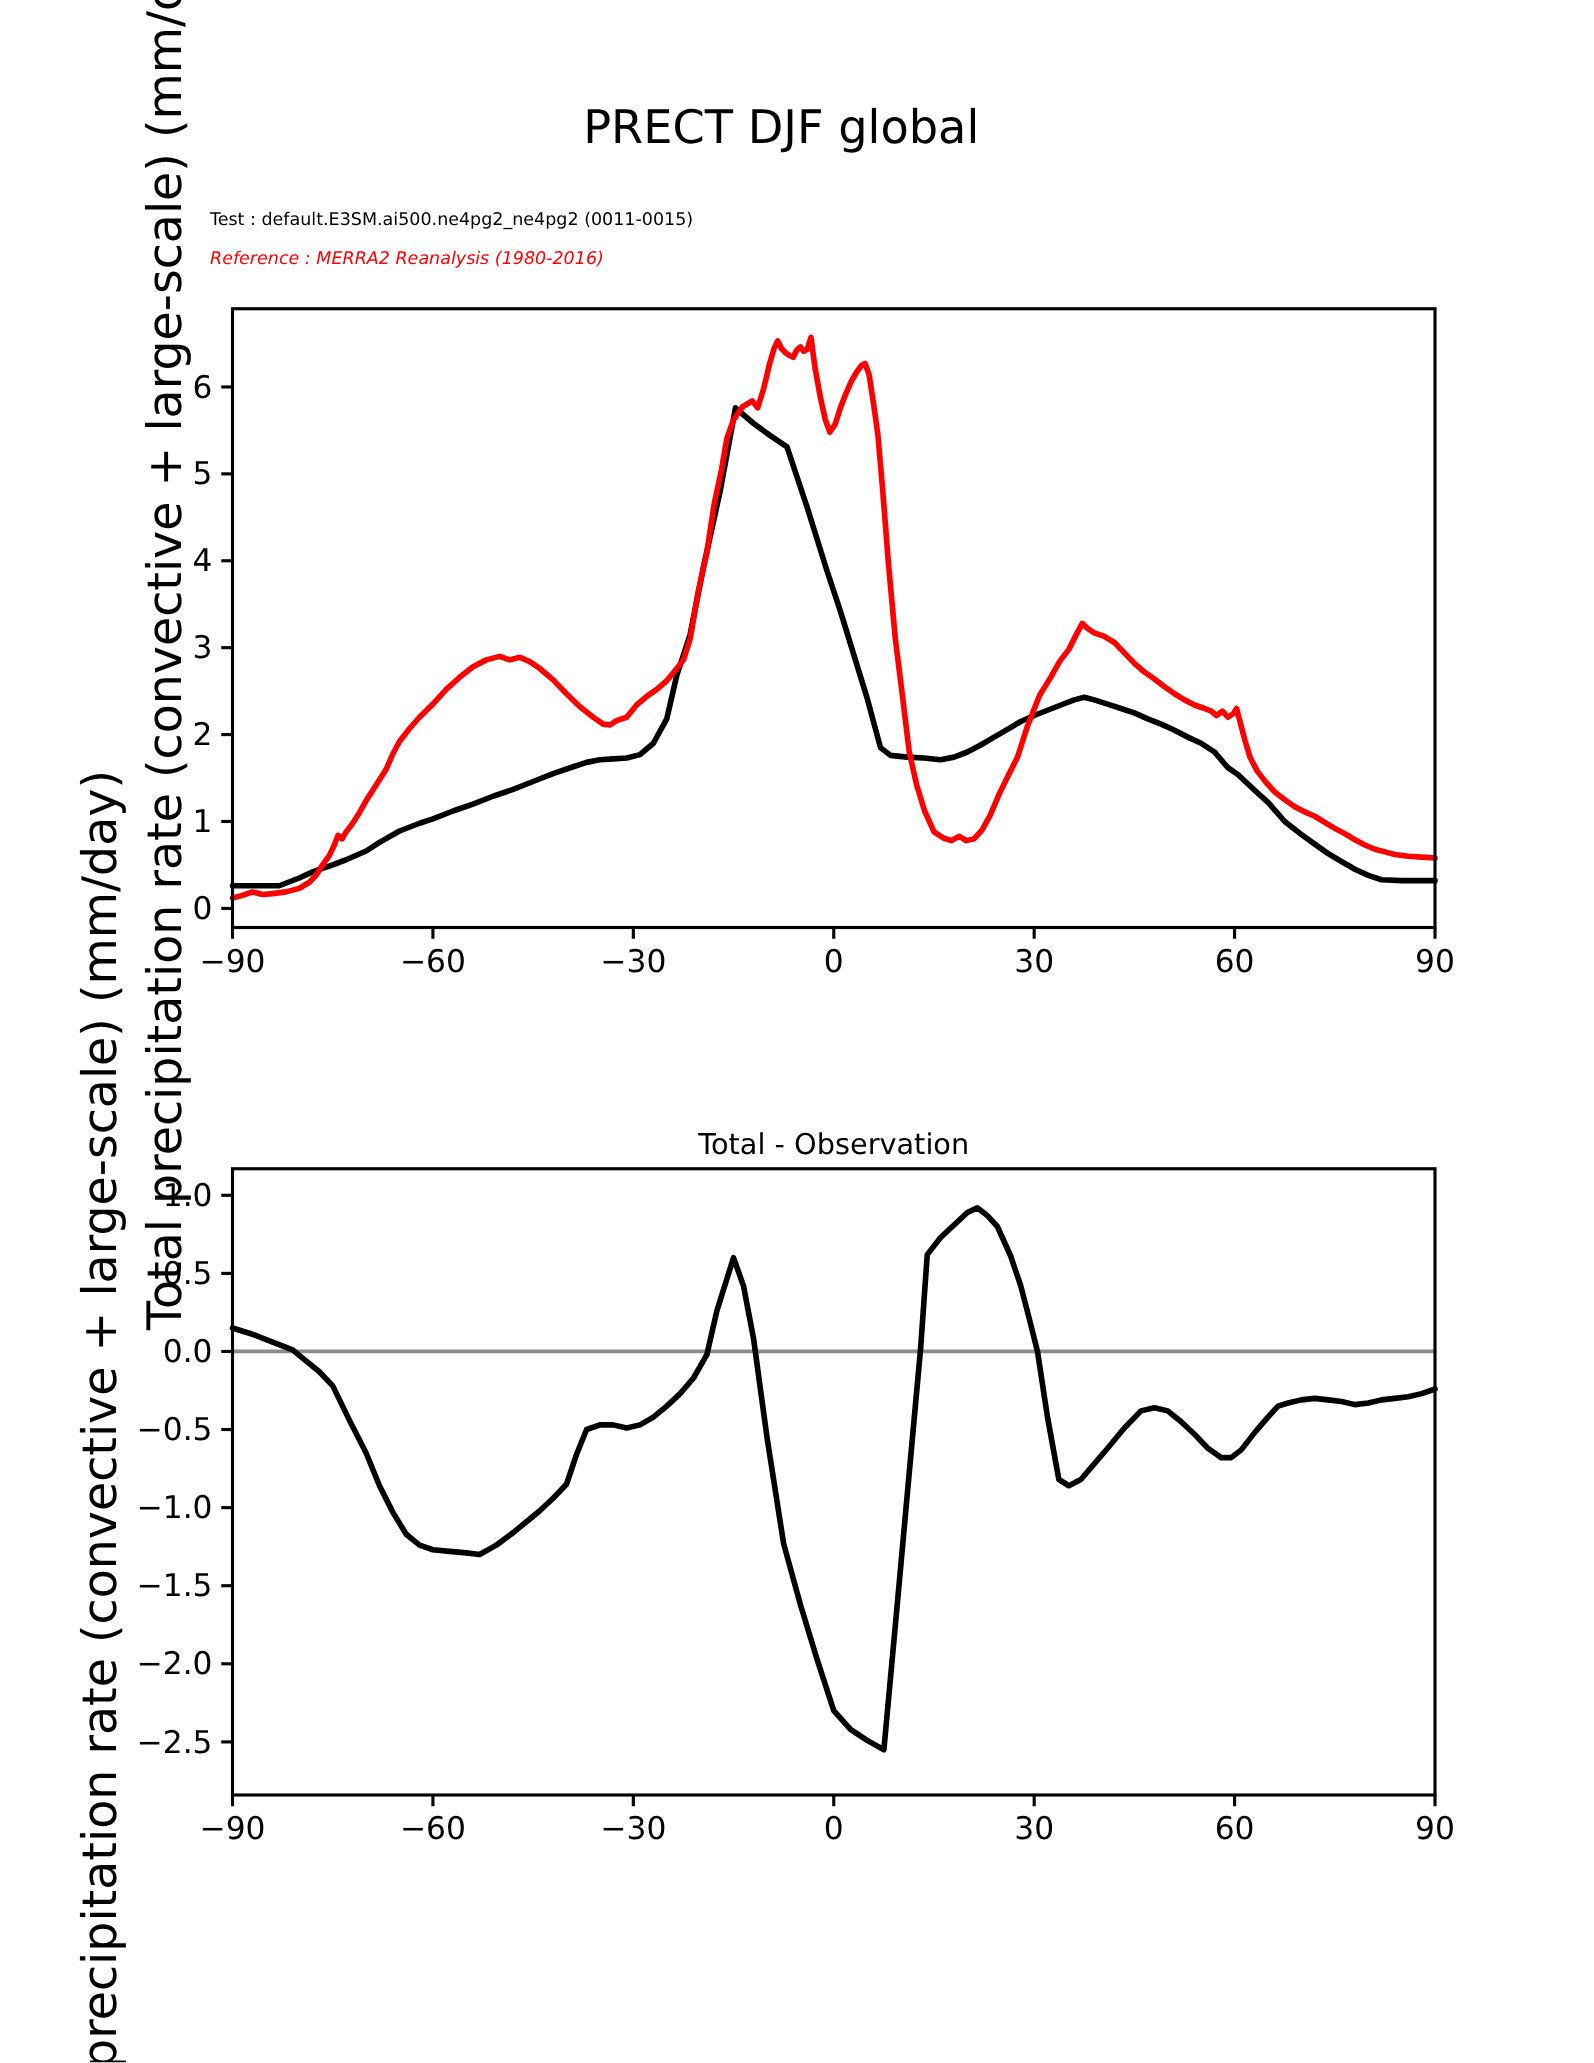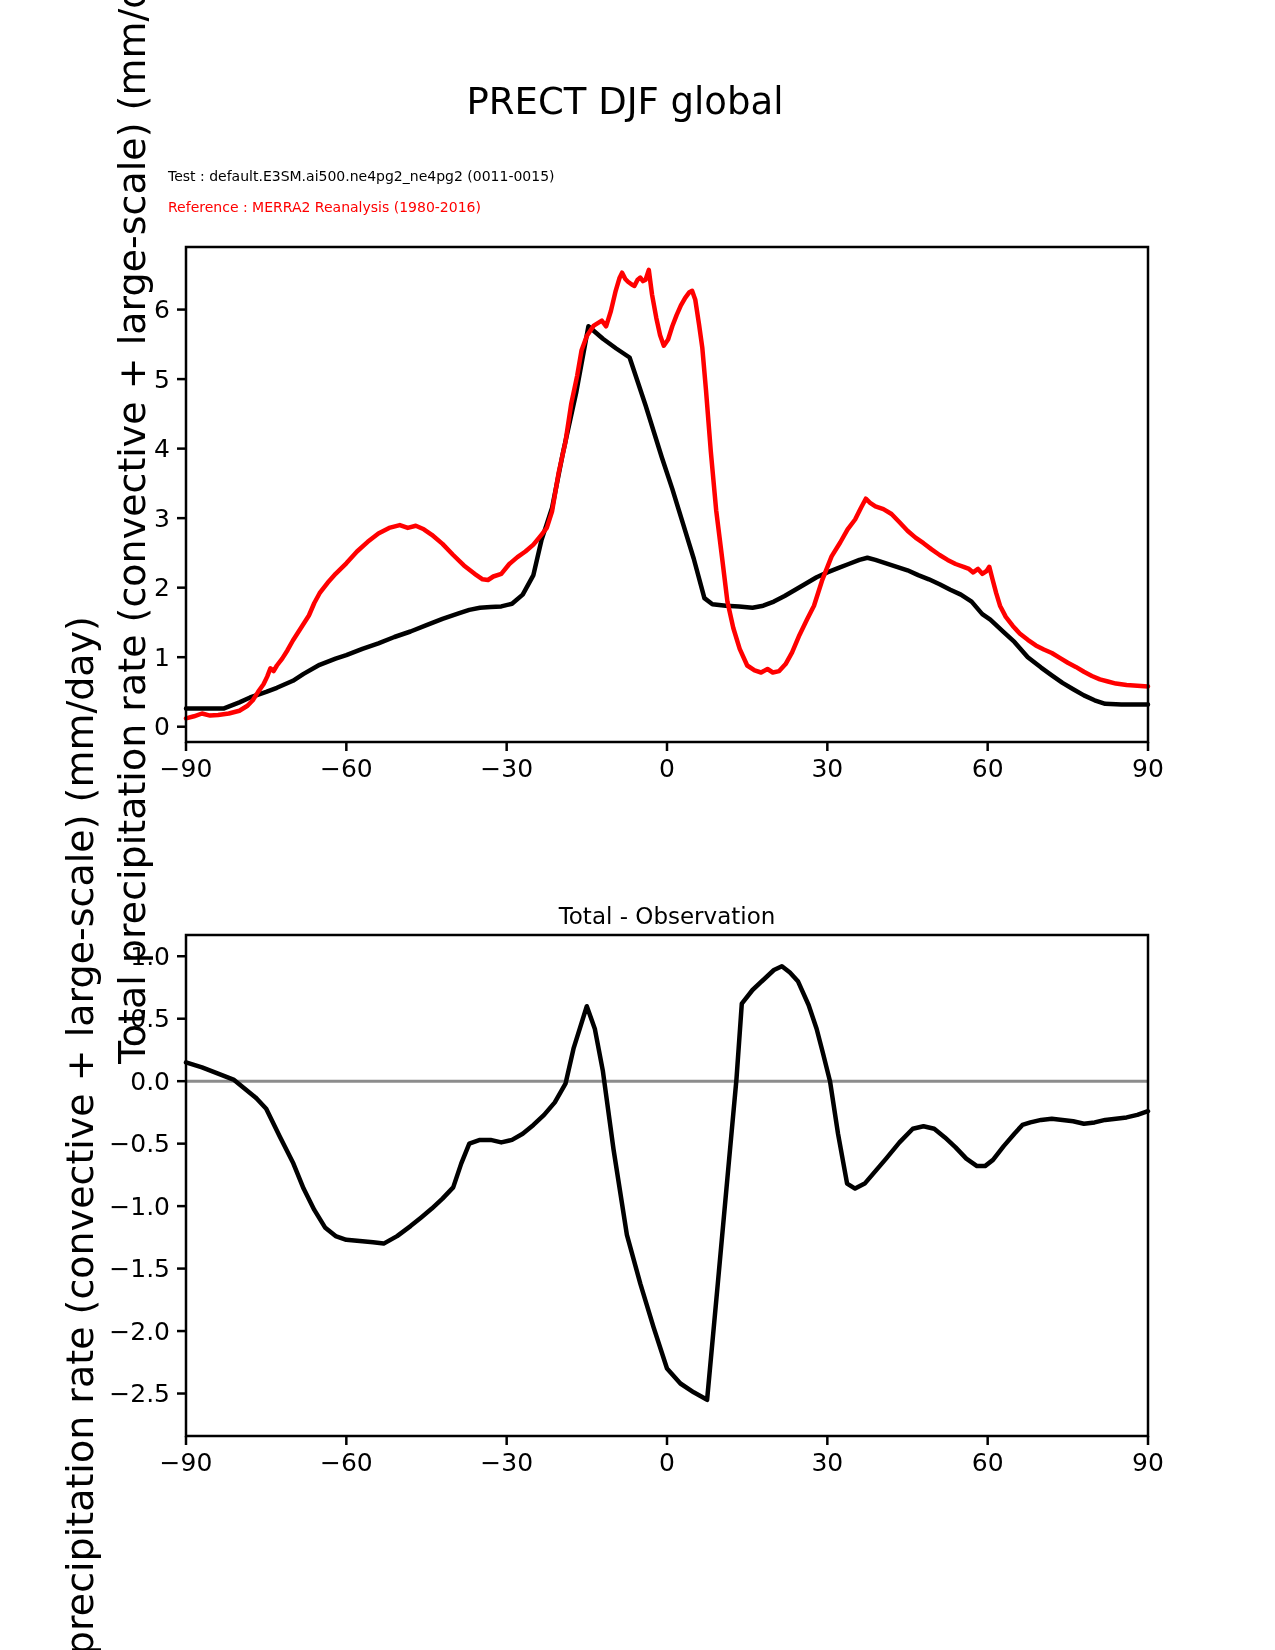--- a/index.html
+++ b/index.html
@@ -5,21 +5,21 @@
   html,body{margin:0;padding:0;background:#fff;}
   .fig{position:relative;width:1275px;height:1650px;background:#fff;overflow:hidden;
        font-family:"DejaVu Sans","Liberation Sans",sans-serif;color:#000;}
   .fig svg{position:absolute;left:0;top:0;}
   .title{position:absolute;left:625px;top:80px;transform:translateX(-50%);
          font-size:37px;white-space:nowrap;}
   .subtitle{position:absolute;left:667px;top:903px;transform:translateX(-50%);
             font-size:23px;white-space:nowrap;}
   .runline{position:absolute;left:168px;font-size:14px;white-space:nowrap;}
   .runline.test{top:168px;}
-  .runline.ref{top:199px;}
+  .runline.ref{top:199px;font-style:italic;}
   .ylabel{position:absolute;font-size:38px;white-space:nowrap;
           transform:translate(-50%,-50%) rotate(-90deg);}
   .ylabel.a{left:132px;top:494px;}
   .ylabel.b{left:80px;top:1186px;}
 </style>
 </head>
 <body>
 
 <div class="fig">
   <svg id="chart-svg" width="1275" height="1650" viewBox="0 0 1275 1650">

